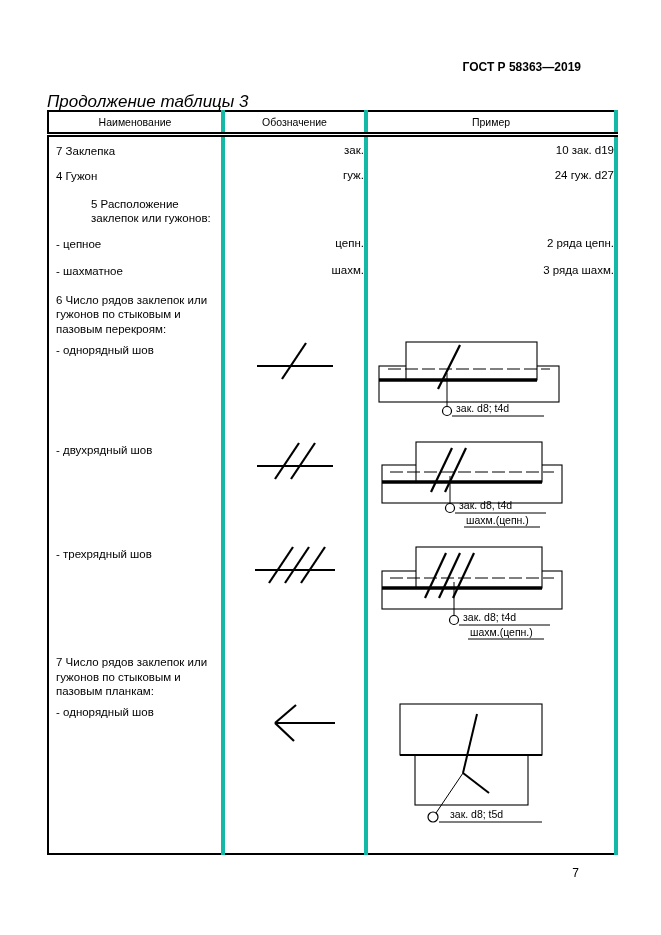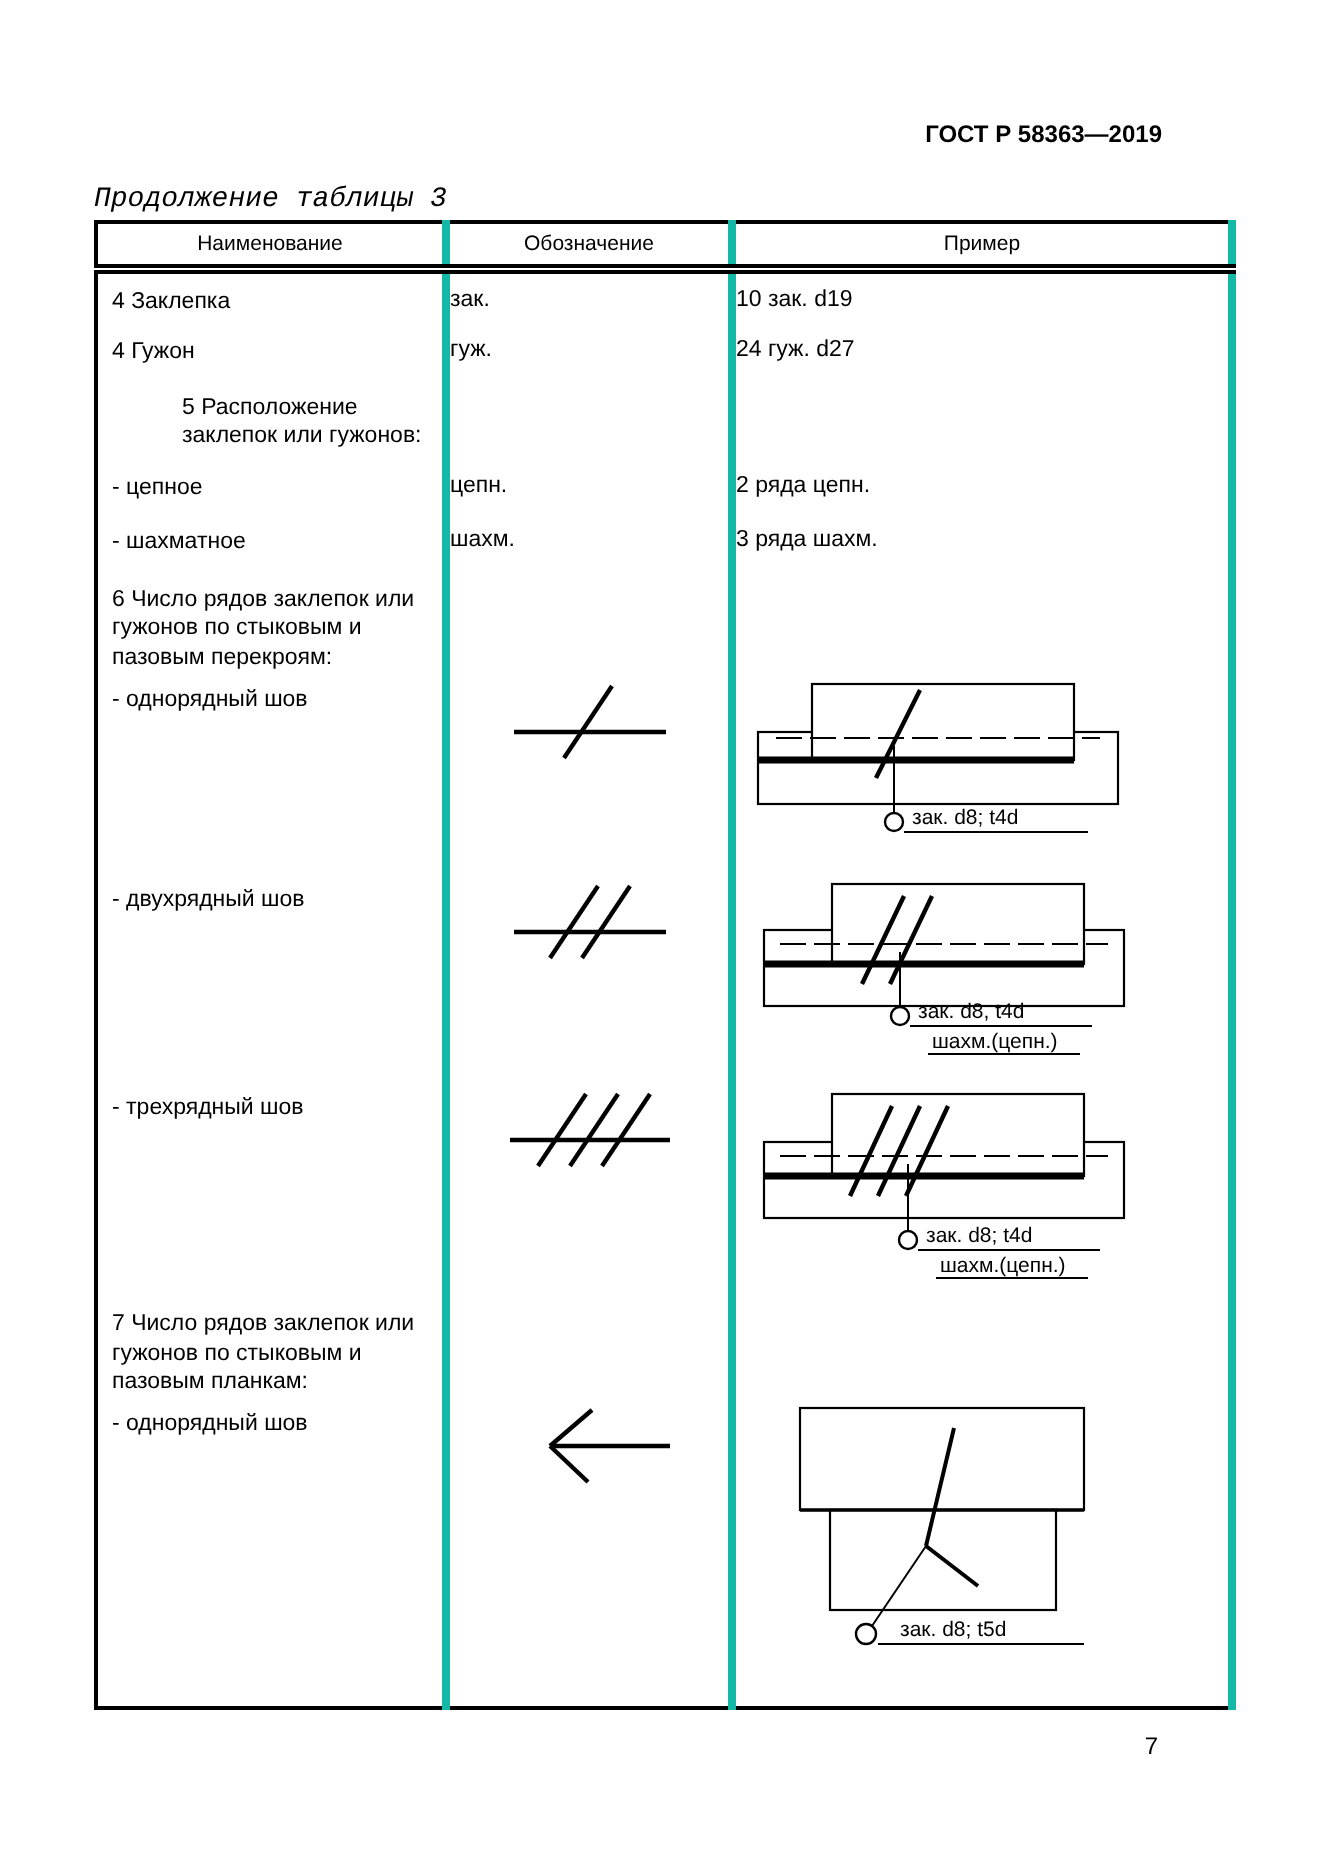--- a/index.html
+++ b/index.html
@@ -9,21 +9,21 @@
     overflow:hidden;
   }
   .page { position:relative; width:661px; height:935px; background:#fff; }
 
   .doc-code {
     position:absolute; top:60px; right:80px;
     font-size:12px; font-weight:bold;
   }
   .caption {
     position:absolute; top:92px; left:47px;
-    font-size:14px; font-style:italic;font-family:Liberation Mono, monospace;
+    font-size:17px; font-style:italic;
   }
   .pageno {
     position:absolute; top:866px; right:82px;
     font-size:12px;
   }
 
   table.gost {
     position:absolute; top:110px; left:47px;
     width:568px; table-layout:fixed;
     border-collapse:collapse;
@@ -35,21 +35,21 @@
   th, td {
     border-left:1px solid #000; border-right:4px solid #14b8a6;
     vertical-align:top;
   }
   thead th {
     font-weight:normal; font-size:10.5px; text-align:center;
     vertical-align:middle; height:23px; padding:3px 2px;
     border-bottom:5px double #000;
   }
   td.name { text-align:left; padding:7px 6px 0 7px; line-height:1.25; }
-  td.c    { text-align:left; padding-top:7px;margin-top:23px; }
+  td.c    { text-align:right; padding-top:7px;margin-top:23px; }
   td.fig  { text-align:right; padding:3px 0 0 0; }
 
   tr.h28  td { height:28px; }
   tr.h40  td { height:40px;padding-left:42px; }
   tr.h27  td { height:27px; }
   tr.h29  td { height:29px; }
   tr.h48  td { height:48px; }
   tr.h100 td { height:100px; }
   tr.h104 td { height:104px; }
   tr.h108 td { height:108px;margin-left:44px; }
@@ -76,21 +76,21 @@
     <thead>
       <tr>
         <th>Наименование</th>
         <th>Обозначение</th>
         <th>Пример</th>
       </tr>
     </thead>
     <tbody>
 
       <tr class="h28">
-        <td class="name">4 Заклепка</td>
+        <td class="name">7 Заклепка</td>
         <td class="c">зак.</td>
         <td class="c">10 зак. d19</td>
       </tr>
 
       <tr class="h28">
         <td class="name">4 Гужон</td>
         <td class="c">гуж.</td>
         <td class="c">24 гуж. d27</td>
       </tr>
 

